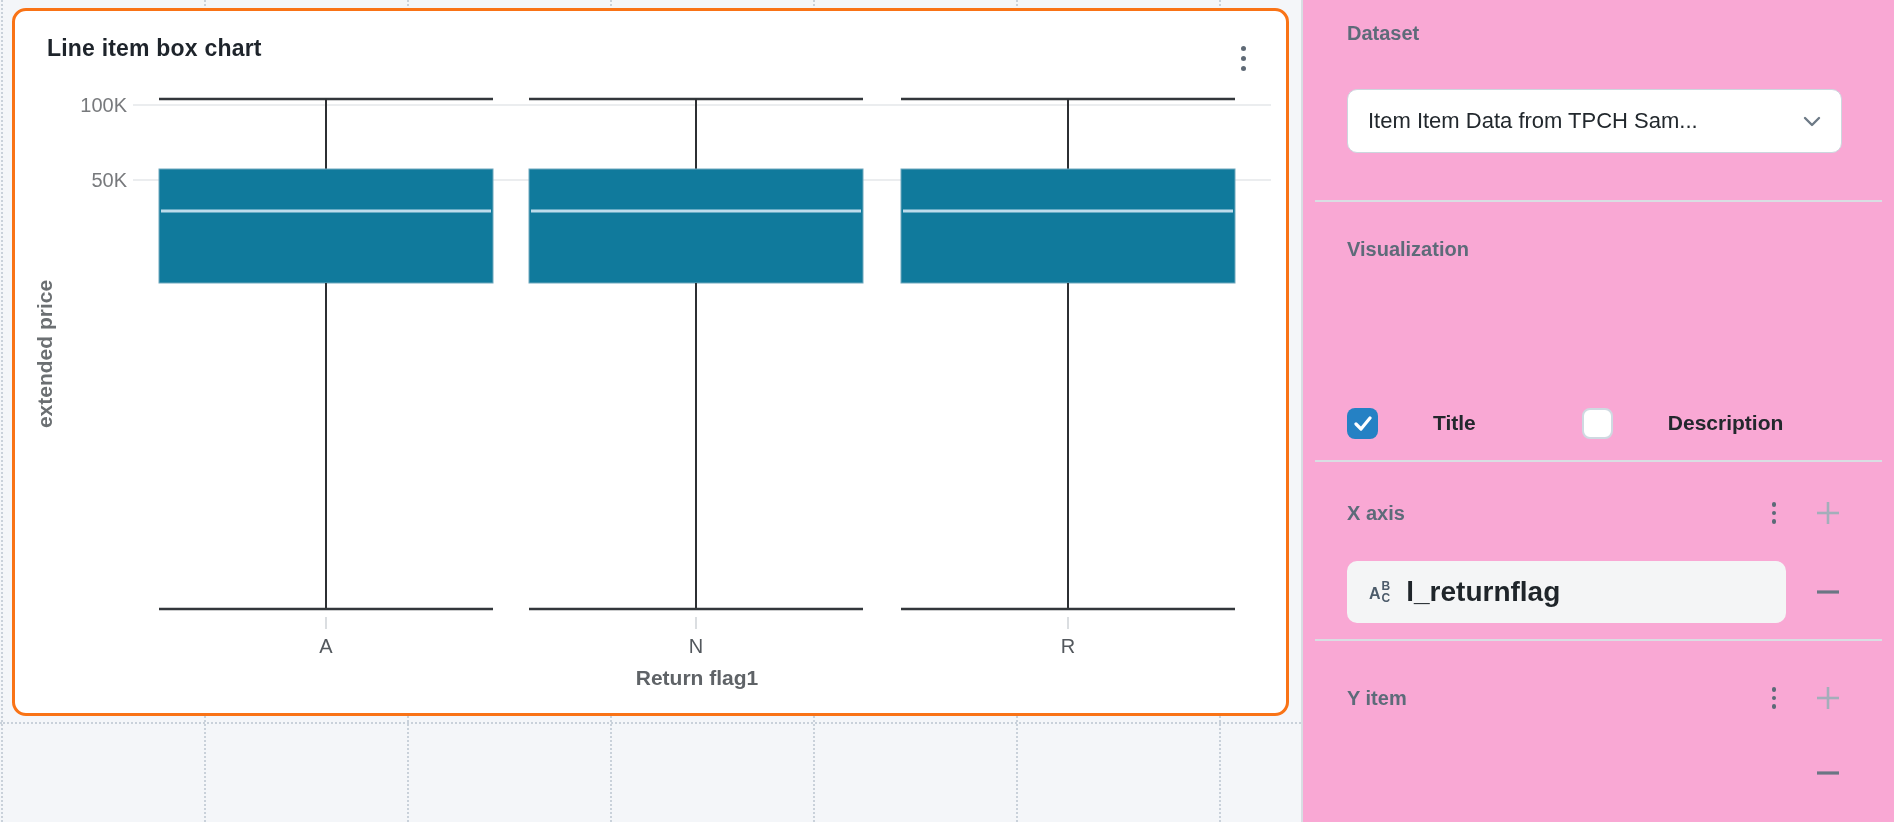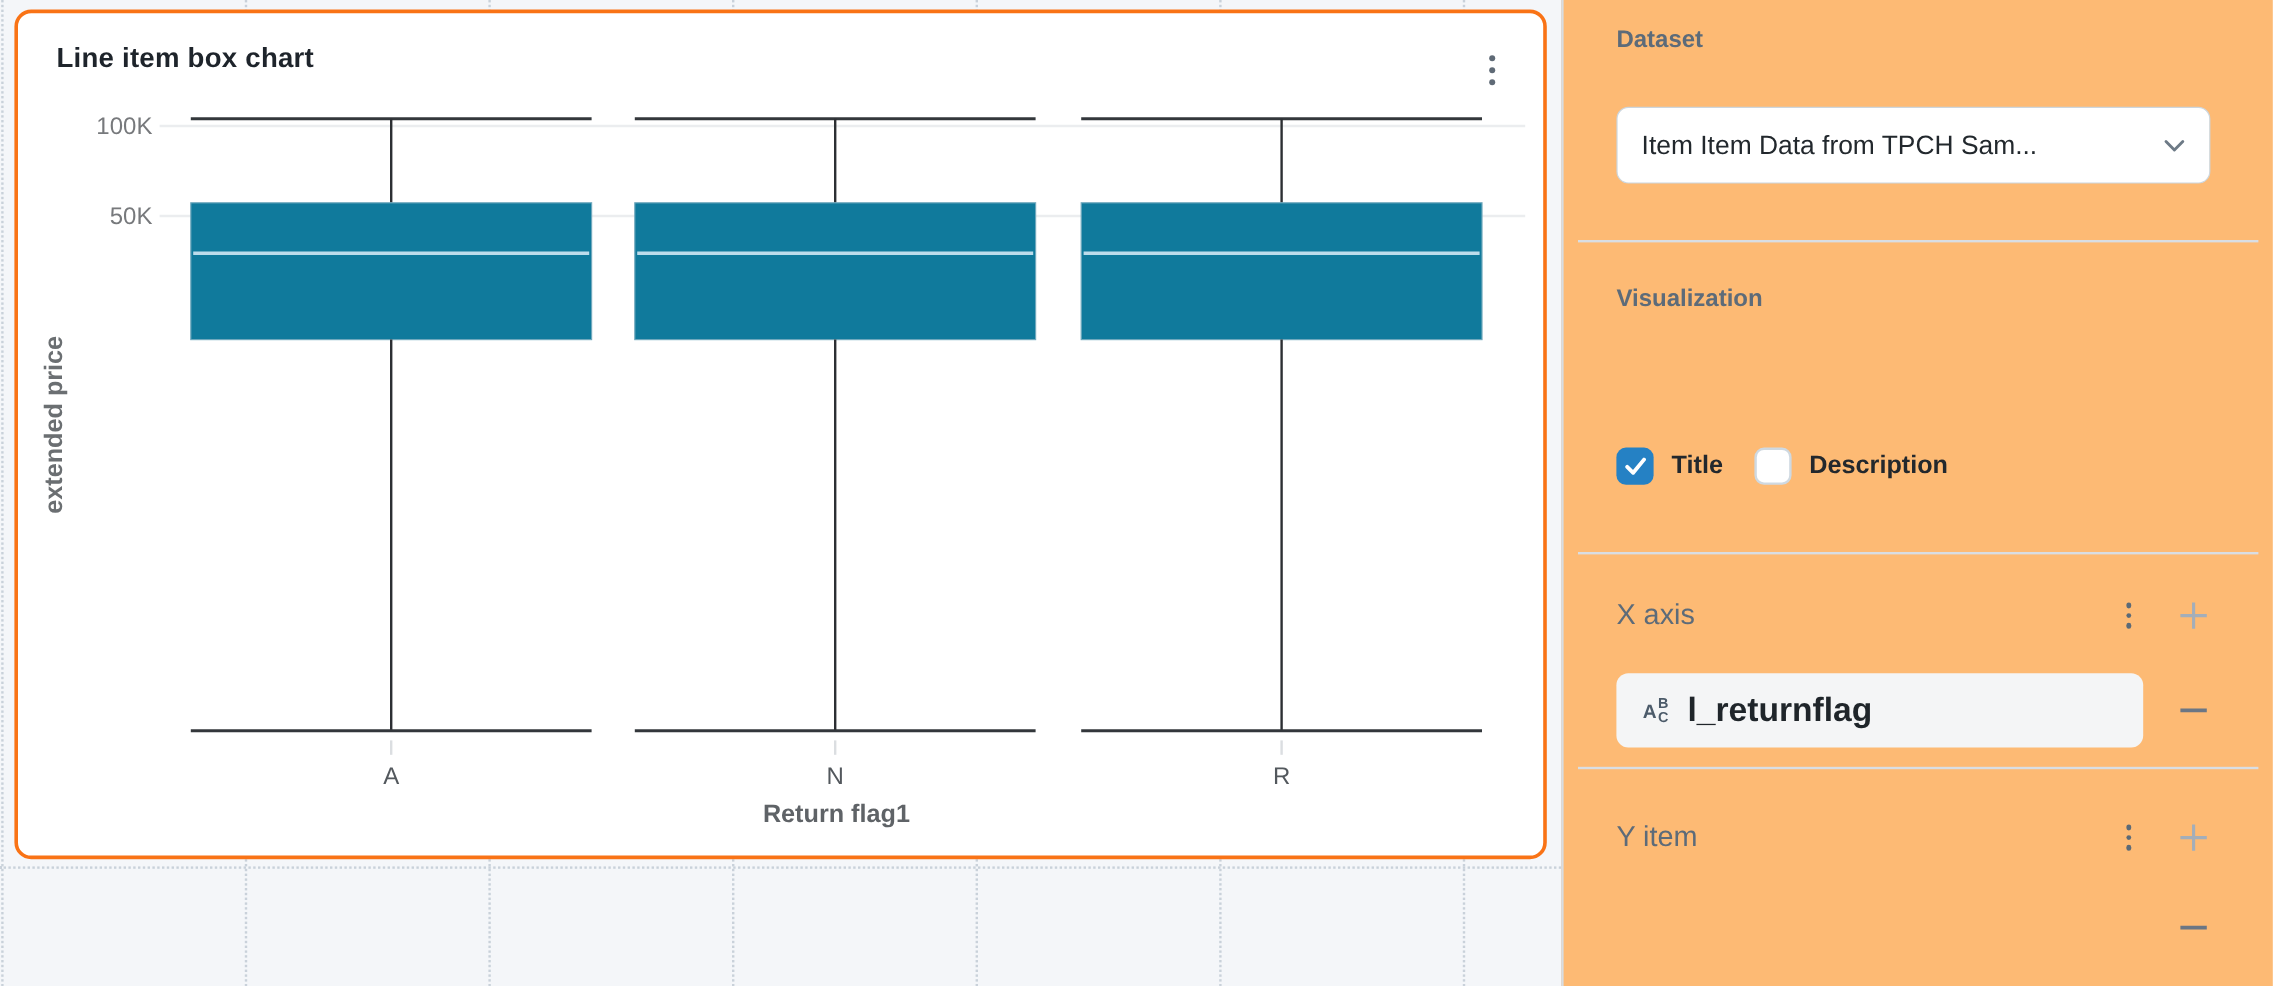--- a/index.html
+++ b/index.html
@@ -20,45 +20,45 @@
   .card-title { position:absolute; left:32px; top:24px; font-size:23px;
     font-weight:bold; color:#1e242b; letter-spacing:.2px; }
   .kebab { display:flex; flex-direction:column; align-items:center; }
   .kebab i { display:block; border-radius:50%; background:#5f6a76; }
   .card-kebab { position:absolute; right:36px; top:32px; width:14px; cursor:pointer; }
   .card-kebab i { width:5px; height:5px; margin:2.5px 0; }
   .chart-svg { position:absolute; left:0; top:0; }
 
   
   .panel { position:absolute; left:1301px; top:0; width:593px; height:822px;
-    background:#fdba74; border-left:2px solid #d8dde2; }
+    background:#f9a8d4; border-left:2px solid #d8dde2; }
   .sec-label { position:absolute; left:44px; font-size:20px; font-weight:bold;
     color:#5d6b79; }
   .divider { position:absolute; left:12px; right:12px; height:2px;
     background:#d9dee3; }
   .select { position:absolute; left:44px; width:495px; background:#fff;
     border:1.5px solid #ccd6de; border-radius:10px; display:flex;
     align-items:center; padding:0 20px; cursor:pointer; }
   .select-text { font-size:22px; color:#22282d; flex:0 1 auto;
     white-space:nowrap; overflow:hidden; }
   .chev { margin-left:auto; flex:none; }
   .viz-icon { flex:none; margin-right:14px; }
 
-  .cb-row { position:absolute; left:44px; top:372px; height:32px;
-    display:flex; align-items:center; }
+  .cb-row { position:absolute; left:44px; top:407px; height:32px;
+    display:flex; align-items:center;gap:40px; }
   .cb { width:31px; height:31px; border-radius:8px; flex:none; cursor:pointer;
     display:flex; align-items:center; justify-content:center; }
   .cb.checked { background:#2581c4; }
   .cb.unchecked { background:#fff; border:2px solid #cfd9e1; }
   .cb-label { font-size:21px; font-weight:600; color:#23282d; margin-left:15px; }
   .cb-gap { width:26px; flex:none; }
 
   .sec-header { position:absolute; left:44px; width:495px; height:34px;
     display:flex; align-items:center; }
-  .sec-header .hdr-label { font-size:24px; font-weight:normal; color:#5d6b79; }
+  .sec-header .hdr-label { font-size:20px; font-weight:bold; color:#5d6b79; }
   .hdr-kebab { margin-left:auto; margin-right:34px; width:12px; cursor:pointer; }
   .hdr-kebab i { width:4.5px; height:4.5px; margin:2px 0; background:#5b6a77; }
   .plus-icon, .minus-icon { flex:none; cursor:pointer; }
 
   .field-row { position:absolute; left:44px; width:495px; display:flex;
     align-items:center; }
   .pill { width:439px; height:100%; background:#f4f5f6; border-radius:10px;
     display:flex; align-items:center; padding:0 22px; cursor:pointer; }
   .pill-text { font-size:28px; font-weight:bold; color:#1f252a; margin-left:16px;
     white-space:nowrap; }

